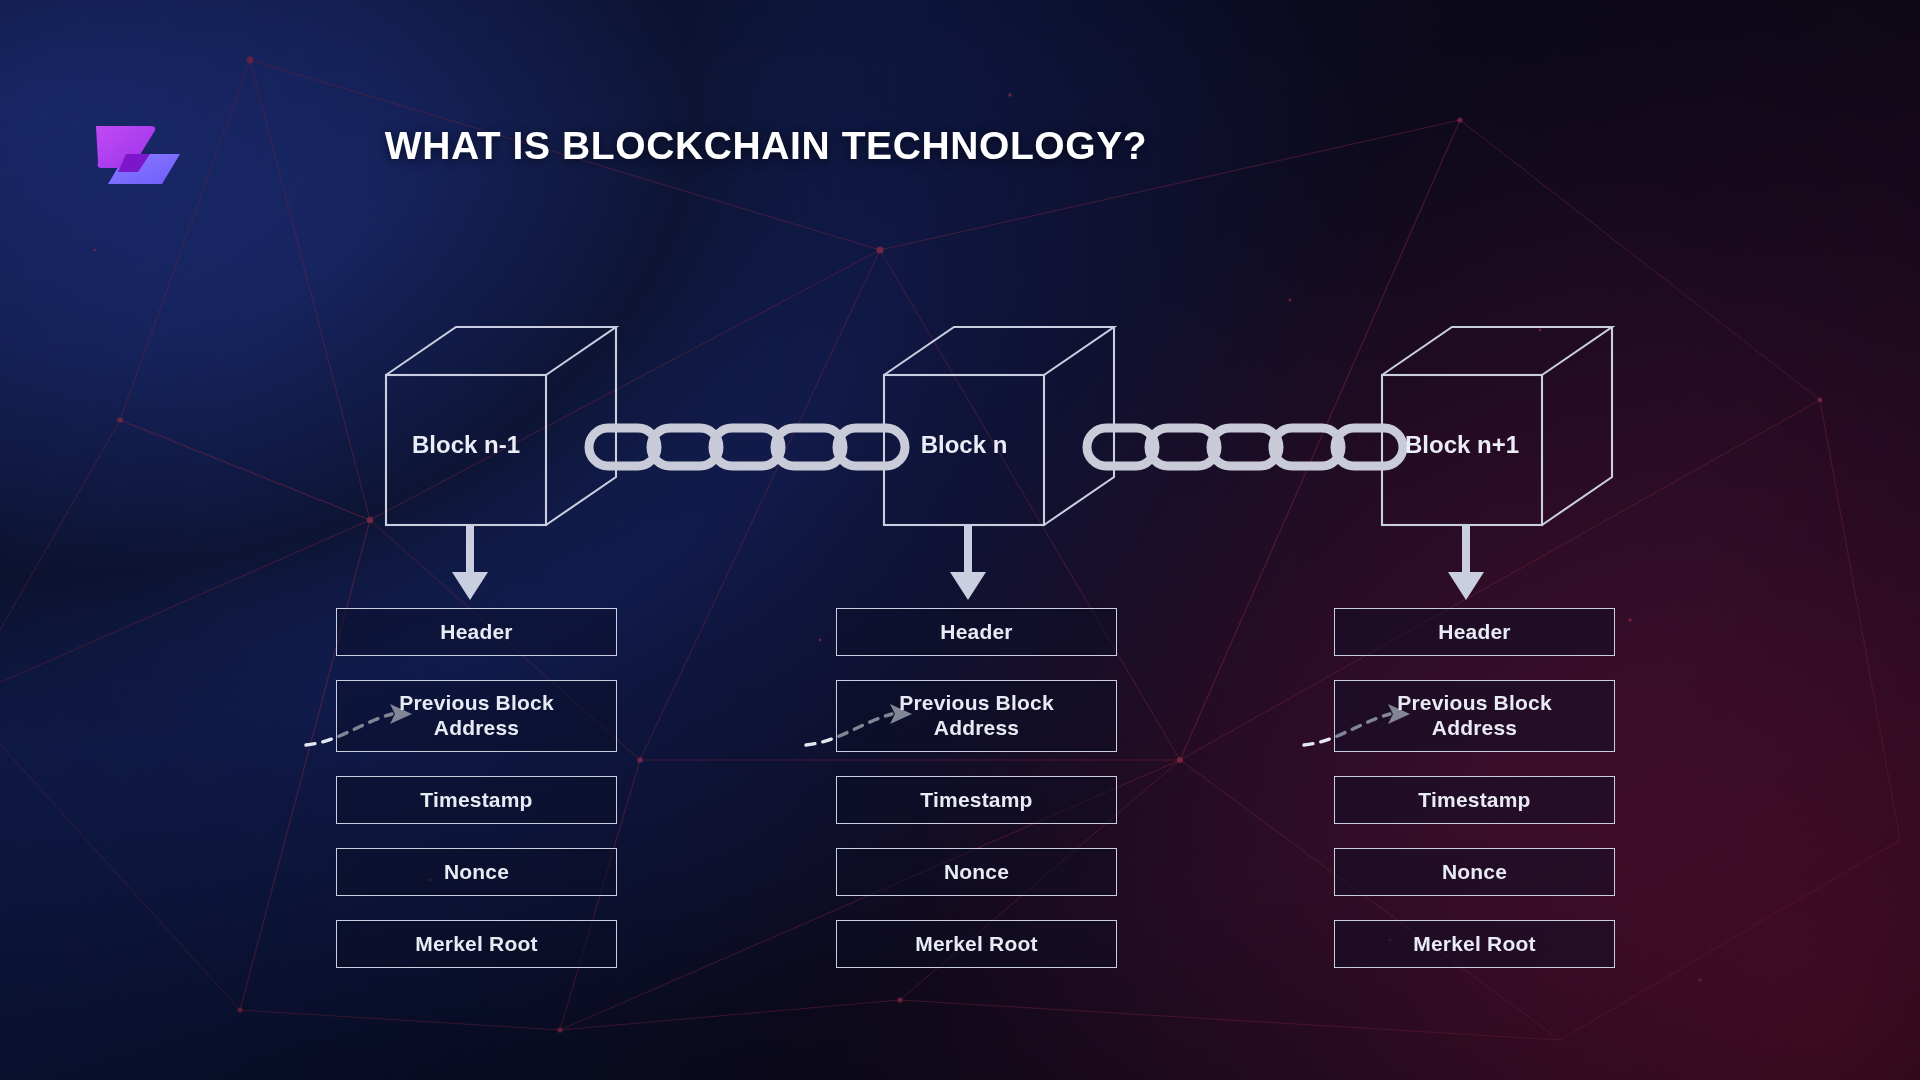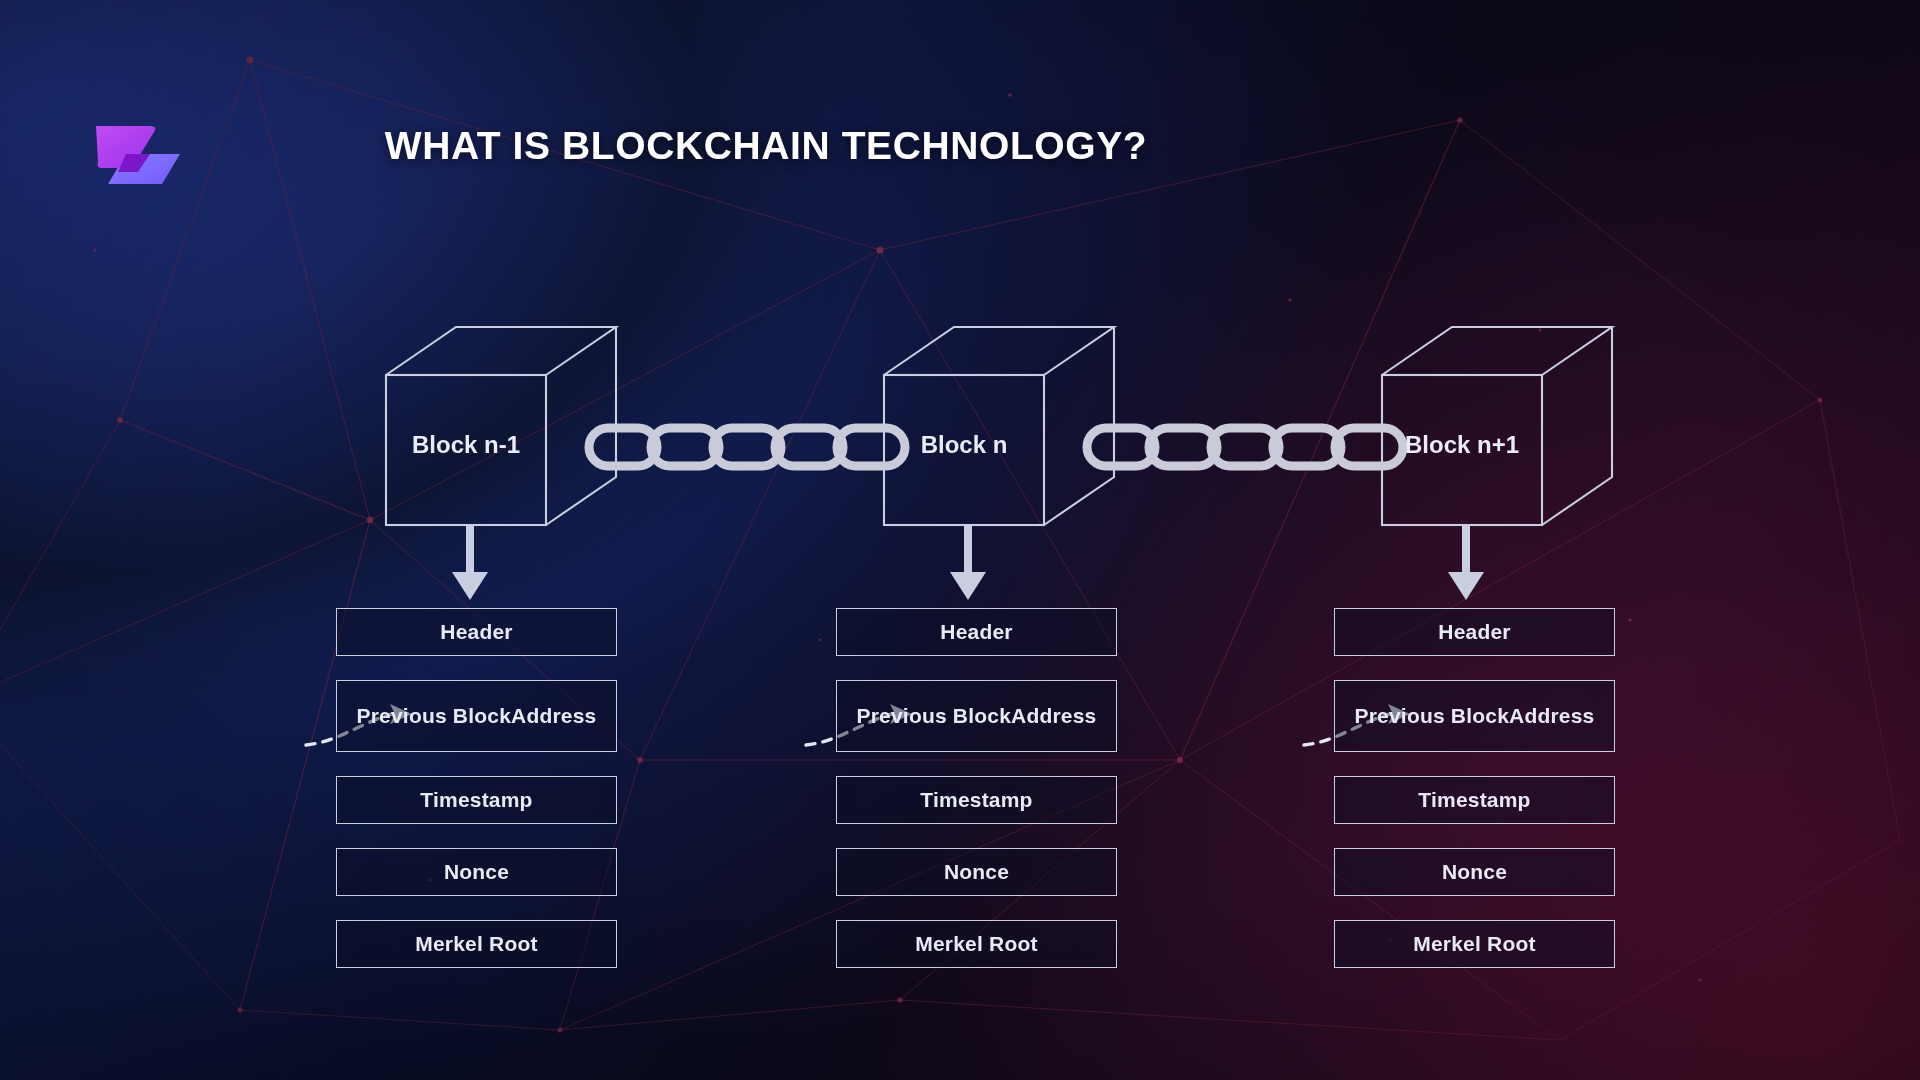--- a/index.html
+++ b/index.html
@@ -33,21 +33,21 @@
   #diagram{position:absolute;left:0;top:0;width:1920px;height:1080px;}
 
   
   .col{position:absolute;width:281px;}
   .lbox{box-sizing:border-box;width:281px;height:48px;
     border:1.6px solid #c9cfe0;background:rgba(10,14,38,0.45);
     color:#e8ebf4;font-size:21px;font-weight:bold;
     display:flex;align-items:center;justify-content:center;
     margin-bottom:24px;font-family:"Liberation Sans",sans-serif;
     letter-spacing:0.2px;}
-  .lbox.tall{height:72px;line-height:1.18;text-align:center;display:flex;flex-direction:row;
+  .lbox.tall{height:72px;line-height:1.18;text-align:center;display:flex;flex-direction:column;
     align-items:center;justify-content:center;}
   .lbox.tall span{display:block;}
 </style>
 </head>
 <body>
 
 <div id="stage">
 
   <div class="bg-base"></div>
 

